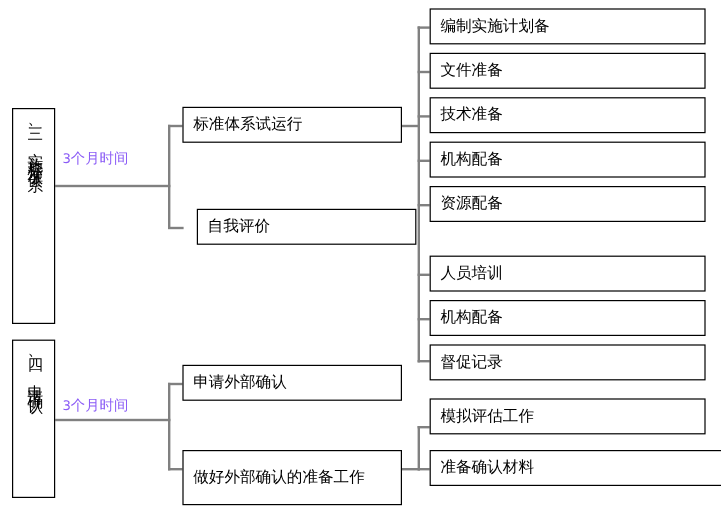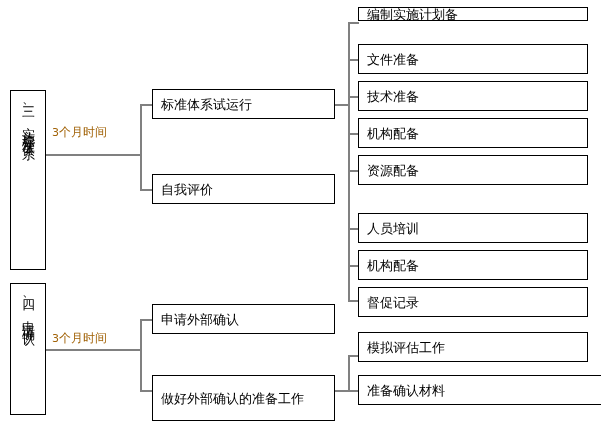--- a/index.html
+++ b/index.html
@@ -43,21 +43,21 @@
     letter-spacing:4px;
   }
 
   .conn{position:absolute;background:#808080;z-index:1;}
   .conn.h{height:2px;}
   .conn.v{width:2px;}
 
   .edgelabel{
     position:absolute;
     font-size:12px;
-    color:#a16207;
+    color:#8b5cf6;
     white-space:nowrap;
     z-index:4;
     background:transparent;
   }
   .edgelabel .num{font-size:11px;}
 </style>
 </head>
 <body>
 
 <div id="canvas">
@@ -100,33 +100,33 @@
     <span class="num">3</span><span>个月时间</span>
   </div>
   <div class="edgelabel" style="left:52px; top:330px;">
     <span class="num">3</span><span>个月时间</span>
   </div>
 
   <div class="node" style="left:152px; top:89px; width:183px; height:30px;">
     <span class="lbl">标准体系试运行</span>
   </div>
 
-  <div class="node" style="left:152px; top:174px; width:183px; height:30px;">
+  <div class="node" style="left:164px; top:174px; width:183px; height:30px;">
     <span class="lbl">自我评价</span>
   </div>
 
   <div class="node" style="left:152px; top:304px; width:183px; height:30px;">
     <span class="lbl">申请外部确认</span>
   </div>
 
   <div class="node" style="left:152px; top:375px; width:183px; height:46px;">
     <span class="lbl">做好外部确认的准备工作</span>
   </div>
 
-  <div class="node" style="left:358px; top:7px; width:230px; height:14px;">
+  <div class="node" style="left:358px; top:7px; width:230px; height:30px;">
     <span class="lbl">编制实施计划备</span>
   </div>
 
   <div class="node" style="left:358px; top:44px; width:230px; height:30px;text-decoration:underline;">
     <span class="lbl">文件准备</span>
   </div>
 
   <div class="node" style="left:358px; top:81px; width:230px; height:30px;">
     <span class="lbl">技术准备</span>
   </div>

